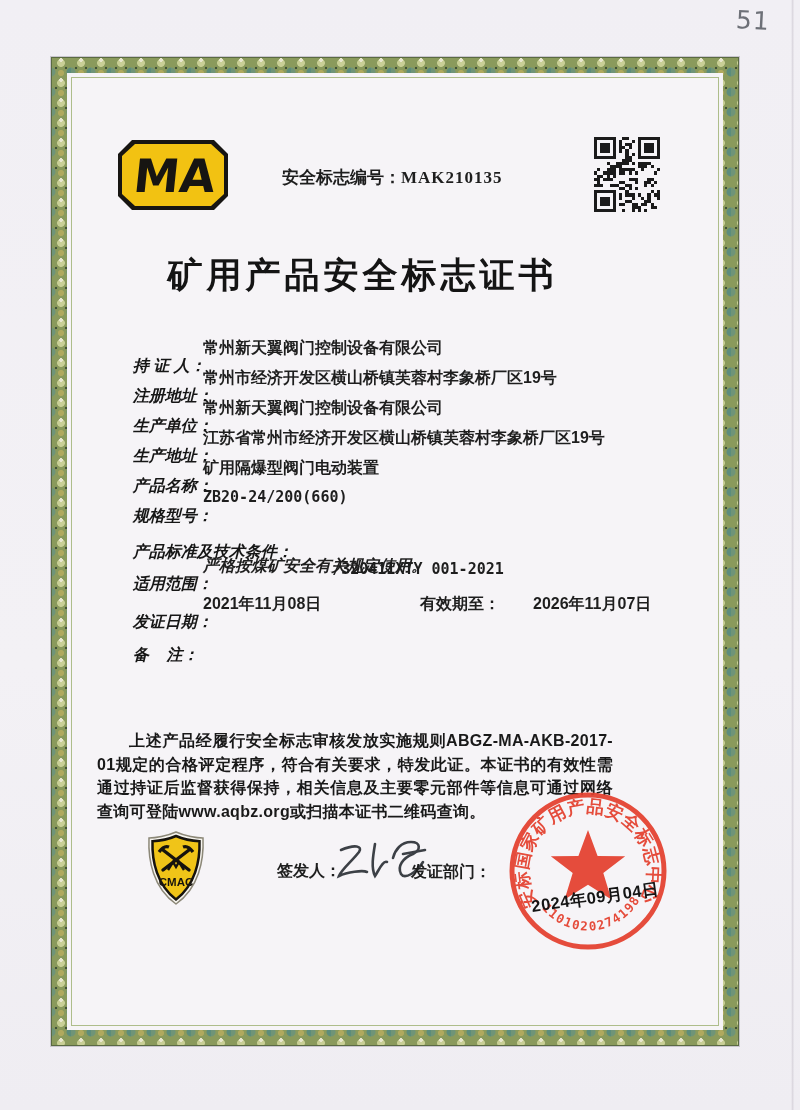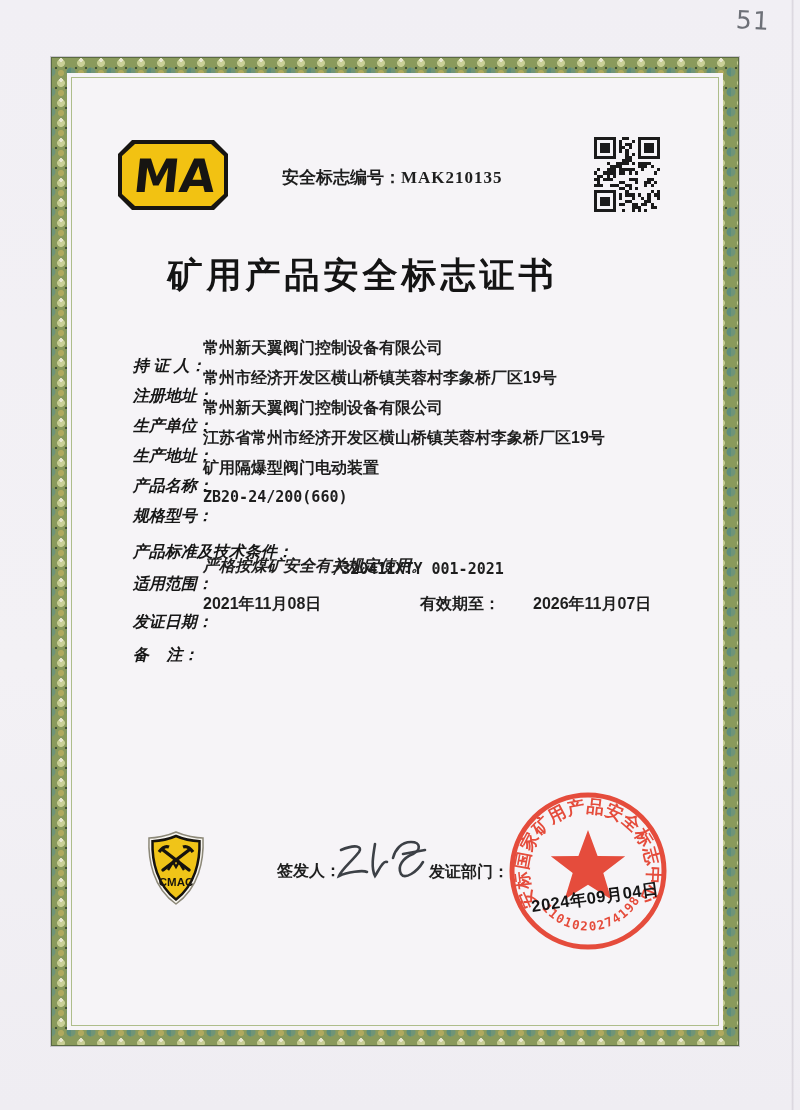--- a/index.html
+++ b/index.html
@@ -59,21 +59,21 @@
 
   
   .statement{position:absolute;left:97px;top:729px;width:516px;
     font-size:16px;line-height:23.5px;font-weight:700;text-indent:2em;
     text-align:justify;letter-spacing:.3px;color:#191919;}
 
   
   .cmac{position:absolute;left:145px;top:830px;}
   .signer{position:absolute;left:277px;top:861px;font-size:16px;font-weight:700;}
   .signature{position:absolute;left:333px;top:832px;}
-  .dept{position:absolute;left:429px;top:862px;font-size:16px;font-weight:700;}
+  .dept{position:absolute;left:411px;top:862px;font-size:16px;font-weight:700;}
 
   
   .stamp{position:absolute;left:501px;top:784px;width:174px;height:174px;opacity:.93;}
   .stamp-date{position:absolute;left:531px;top:887px;font-size:16.5px;font-weight:700;
     color:#141414;transform:rotate(-8deg);white-space:pre;letter-spacing:.5px;}
 </style>
 </head>
 <body>
 
 <div class="page">
@@ -280,20 +280,21 @@
     <span class="lbl">发证日期：</span>
     <span class="val">2021年11月08日</span>
     <span class="lbl2">有效期至：</span>
     <span class="val2">2026年11月07日</span>
   </div>
 
   <div class="row" style="top:627px">
     <span class="lbl">备    注：</span>
   </div>
 
+  <div class="statement">上述产品经履行安全标志审核发放实施规则ABGZ-MA-AKB-2017-01规定的合格评定程序，符合有关要求，特发此证。本证书的有效性需通过持证后监督获得保持，相关信息及主要零元部件等信息可通过网络查询可登陆www.aqbz.org或扫描本证书二维码查询。</div>
 
   <div class="cmac">
     <svg width="62" height="78" viewBox="0 0 62 78">
       <path d="M31,2 C40,6 52,8 58,8 C59,30 54,58 31,74 C8,58 3,30 4,8 C10,8 22,6 31,2 Z" fill="#f7f5ef" stroke="#8c8878" stroke-width="1.5"></path>
       <path d="M31,6 C39,9.5 49,11 54.5,11.2 C55.2,31 50,55 31,69.5 C12,55 6.8,31 7.5,11.2 C13,11 23,9.5 31,6 Z" fill="#f0c418" stroke="#16130e" stroke-width="2.5"></path>
       <g stroke="#16130e" stroke-width="3.4" stroke-linecap="round" fill="none">
         <path d="M18,20 L44,40"></path>
         <path d="M44,20 L18,40"></path>
       </g>
       <path d="M14,22 q5,-7 10,-5" stroke="#16130e" stroke-width="3.2" fill="none"></path>

